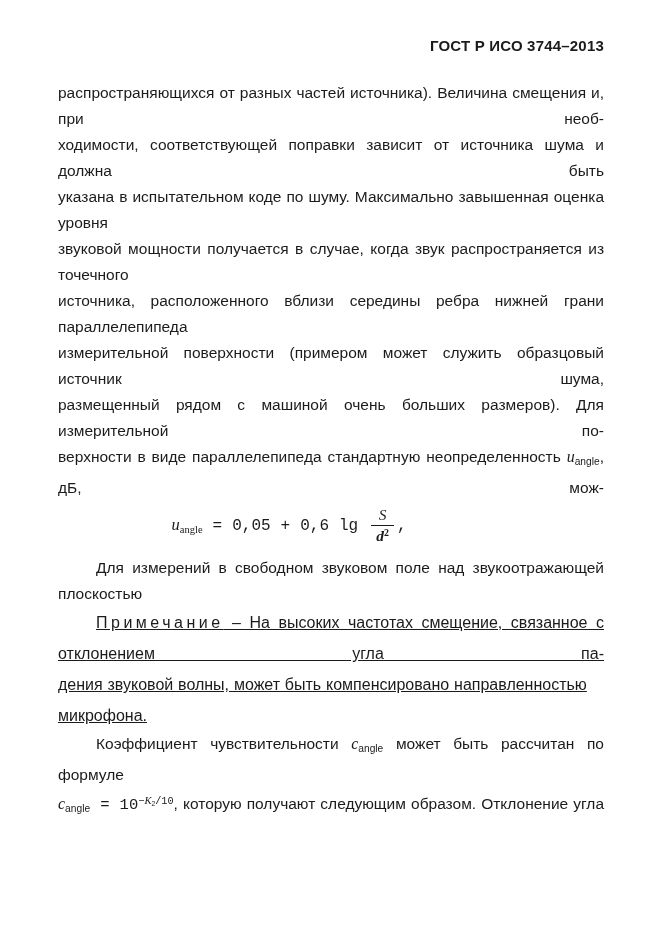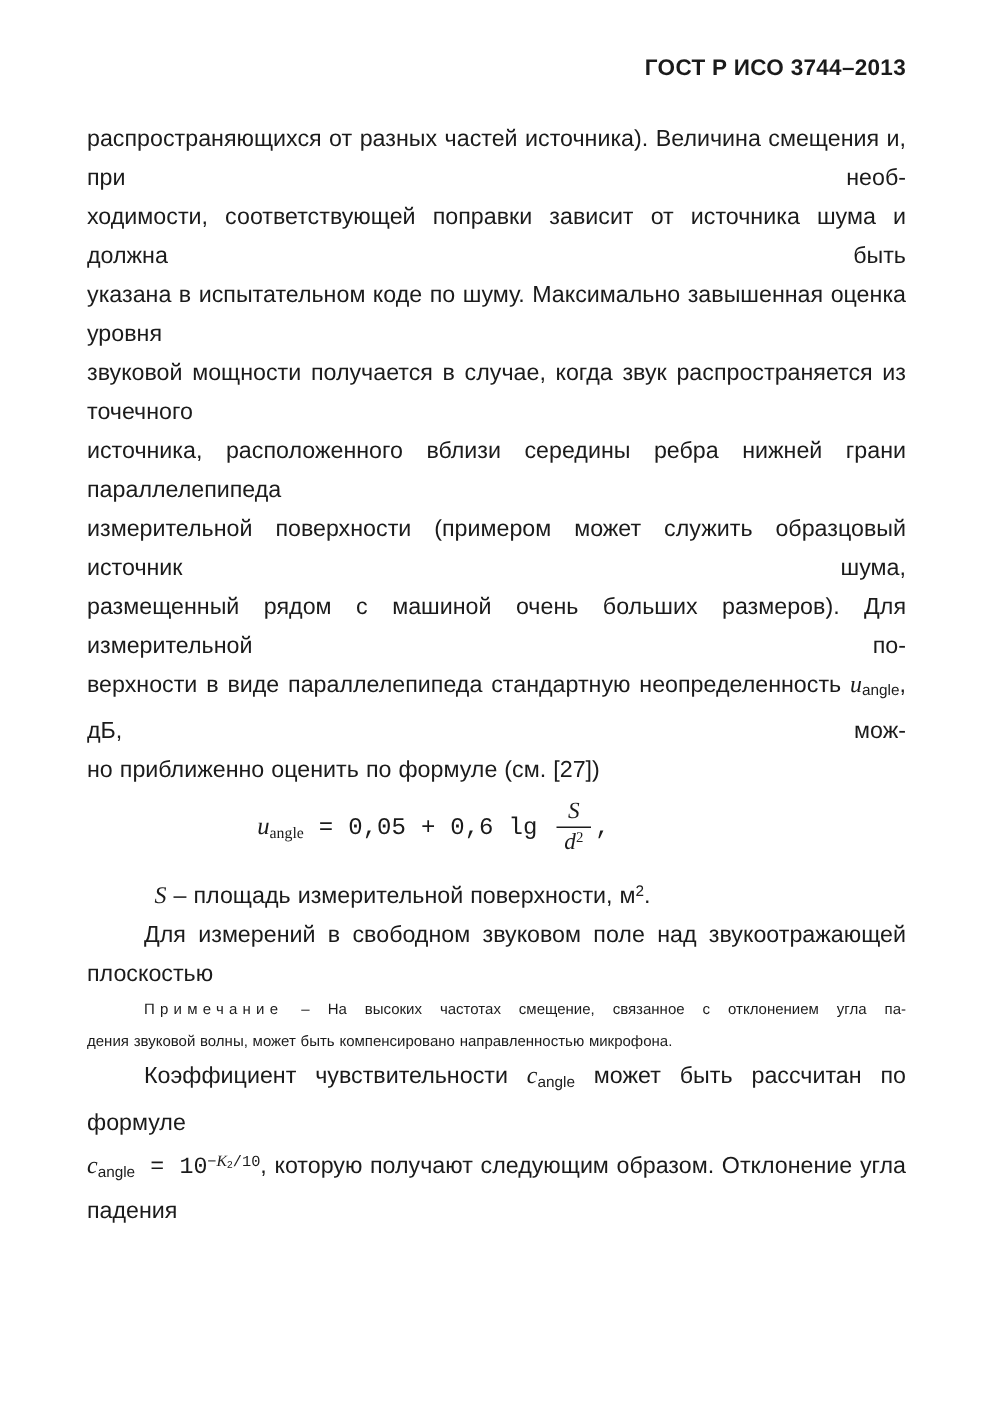--- a/index.html
+++ b/index.html
@@ -5,52 +5,50 @@
   html,body{margin:0;padding:0;}
   body{width:661px;height:936px;background:#ffffff;}
   .page{position:relative;width:661px;height:816px;background:#ffffff;
         font-family:"Liberation Sans",sans-serif;color:#1b1b1b;overflow:hidden;}
   .header{position:absolute;top:37px;right:57px;font-size:15px;font-weight:bold;letter-spacing:0.2px;}
   .content{position:absolute;left:58px;top:80px;width:546px;}
   .line{font-size:15.5px;line-height:26px;text-align:justify;text-align-last:justify;word-spacing:0.4px;}
   .line.left{text-align:left;text-align-last:auto;}
   .ind{text-indent:38px;}
   .ind2{text-indent:45px;}
-  .note{font-size:10px;line-height:21px;}
+  .note{font-size:16px;line-height:31px;text-decoration:underline;}
   .f1,.f2{text-align:center;text-align-last:center;font-family:"Liberation Serif","DejaVu Serif",serif;font-size:16px;}
   .f1{line-height:42px;margin:3px 0 5px;padding-right:84px;}
   .v{font-family:"Liberation Serif","DejaVu Serif",serif;font-style:italic;font-size:103%;}
   .m{font-family:Liberation Mono, monospace;}
   .sub{font-size:66%;vertical-align:-0.25em;letter-spacing:0;}
   .sup{font-size:66%;vertical-align:0.5em;}
   .sups{font-size:66%;vertical-align:0.5em;}
   .tab{display:inline-block;width:22px;}
   .spaced{letter-spacing:3.5px;}
   .fr{display:inline-block;vertical-align:middle;line-height:1.15;text-align:center;text-align-last:center;font-size:15px;margin:0 3px;}
   .fn{display:block;padding:0 5px 1px;border-bottom:1px solid currentColor;}
-  .fd{display:block;padding:1px 5px 0;}
+  .fd{display:block;padding:1px 5px 0;font-weight:bold;}
   .pagenum{position:absolute;top:861px;right:60px;font-size:15px;text-decoration:underline;}
 </style>
 </head>
 <body>
 
 <div class="page">
   <div class="header">ГОСТ Р ИСО 3744–2013</div>
   <div class="content" id="content">
       <div class="line"><span class="t">распространяющихся от разных частей источника). Величина смещения и, при необ-</span></div>
       <div class="line"><span class="t">ходимости, соответствующей поправки зависит от источника шума и должна быть</span></div>
       <div class="line"><span class="t">указана в испытательном коде по шуму. Максимально завышенная оценка уровня</span></div>
       <div class="line"><span class="t">звуковой мощности получается в случае, когда звук распространяется из точечного</span></div>
       <div class="line"><span class="t">источника, расположенного вблизи середины ребра нижней грани параллелепипеда</span></div>
       <div class="line"><span class="t">измерительной поверхности (примером может служить образцовый источник шума,</span></div>
       <div class="line"><span class="t">размещенный рядом с машиной очень больших размеров). Для измерительной по-</span></div>
       <div class="line"><span class="t">верхности в виде параллелепипеда стандартную неопределенность </span><span class="v">u</span><span class="sub">angle</span><span class="t">, дБ, мож-</span></div>
-      <div class="line left"><span class="t">но приближенно оценить по формуле (см. [27])</span></div>
       <div class="line f1"><span class="v">u</span><span class="sub">angle</span><span class="m"> = 0,05 + 0,6 lg </span><span class="fr"><span class="fn"><span class="v">S</span></span><span class="fd"><span class="v">d</span><span class="sup">2</span></span></span><span class="m">,</span></div>
-      <div class="line left ind2"><span class="v">S</span><span class="t"> – площадь измерительной поверхности, м</span><span class="sup">2</span><span class="t">.</span></div>
       <div class="line ind"><span class="t">Для измерений в свободном звуковом поле над звукоотражающей плоскостью</span></div>
       <div class="line note ind"><span class="spaced">Примечание</span><span class="t"> – На высоких частотах смещение, связанное с отклонением угла па-</span></div>
       <div class="line note left"><span class="t">дения звуковой волны, может быть компенсировано направленностью микрофона.</span></div>
       <div class="line ind"><span class="t">Коэффициент чувствительности </span><span class="v">c</span><span class="sub">angle</span><span class="t"> может быть рассчитан по формуле</span></div>
       <div class="line"><span class="v">c</span><span class="sub">angle</span><span class="m"> = 10</span><span class="sups"><span class="m">−</span><span class="v">K</span><span class="sub">2</span><span class="m">/10</span></span><span class="t">, которую получают следующим образом. Отклонение угла падения</span></div>
       <div class="line"><span class="t">звуковой волны от нормали к измерительной поверхности влияет только на уровень</span></div>
     </div>
   <div class="pagenum">99</div>
 </div>
 

